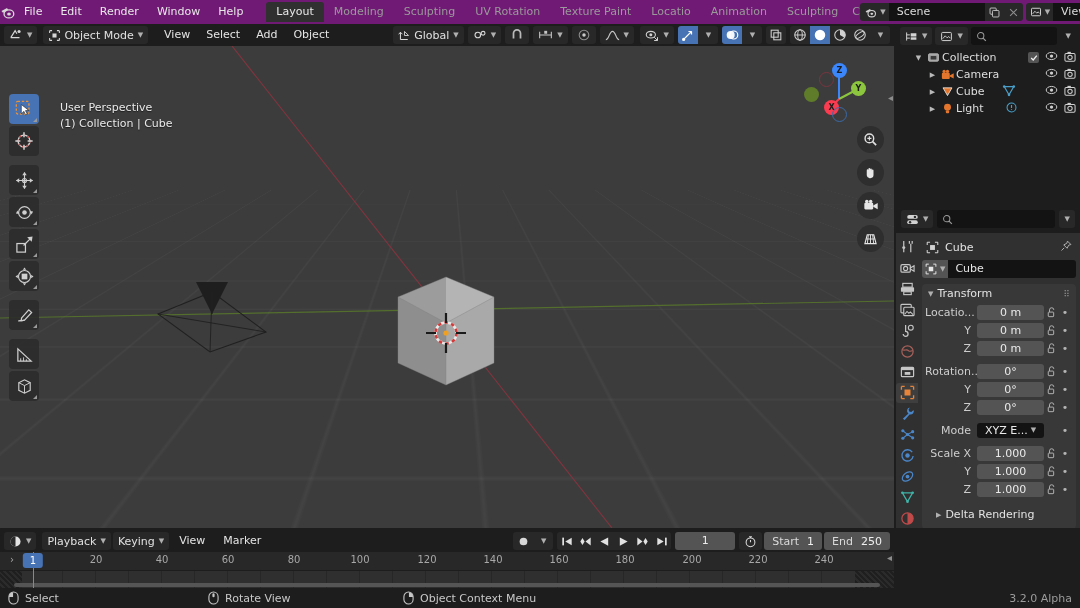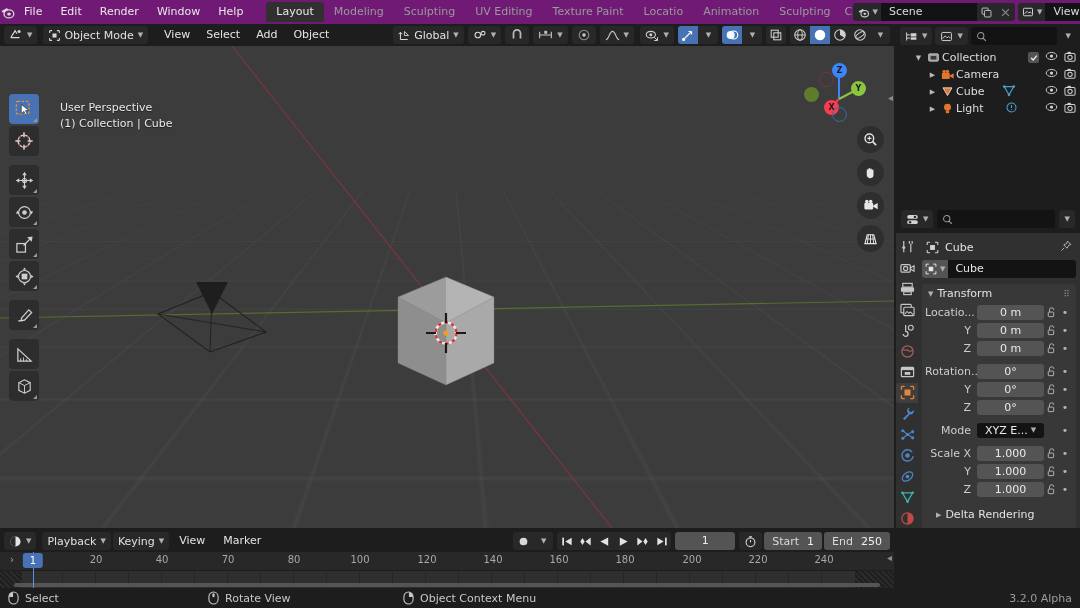--- a/index.html
+++ b/index.html
@@ -211,21 +211,21 @@
     <div class="menu-item">File</div>
     <div class="menu-item">Edit</div>
     <div class="menu-item">Render</div>
     <div class="menu-item">Window</div>
     <div class="menu-item">Help</div>
 
     <div class="wstabs">
       <div class="wstab active">Layout</div>
       <div class="wstab">Modeling</div>
       <div class="wstab">Sculpting</div>
-      <div class="wstab">UV Editing</div>
+      <div class="wstab">UV Rotation</div>
       <div class="wstab">Texture Paint</div>
       <div class="wstab">Locatio</div>
       <div class="wstab">Animation</div>
       <div class="wstab">Sculpting</div>
       <div class="wstab clipped">C</div>
     </div>
 
     <div class="topbar-right">
       <div class="id-block">
         <div class="id-icon-btn">
@@ -1078,21 +1078,21 @@
             <span class="se-v">250</span>
           </div>
         </div>
       </div>
     </div>
 
     <div class="tl-ruler">
       <span class="tick" style="left:12px;">›</span>
       <span class="tick" style="left:96px;">20</span>
       <span class="tick" style="left:162px;">40</span>
-      <span class="tick" style="left:228px;">70</span>
+      <span class="tick" style="left:228px;">60</span>
       <span class="tick" style="left:294px;">80</span>
       <span class="tick" style="left:360px;">100</span>
       <span class="tick" style="left:427px;">120</span>
       <span class="tick" style="left:493px;">140</span>
       <span class="tick" style="left:559px;">160</span>
       <span class="tick" style="left:625px;">180</span>
       <span class="tick" style="left:692px;">200</span>
       <span class="tick" style="left:758px;">220</span>
       <span class="tick" style="left:824px;">240</span>
     </div>

